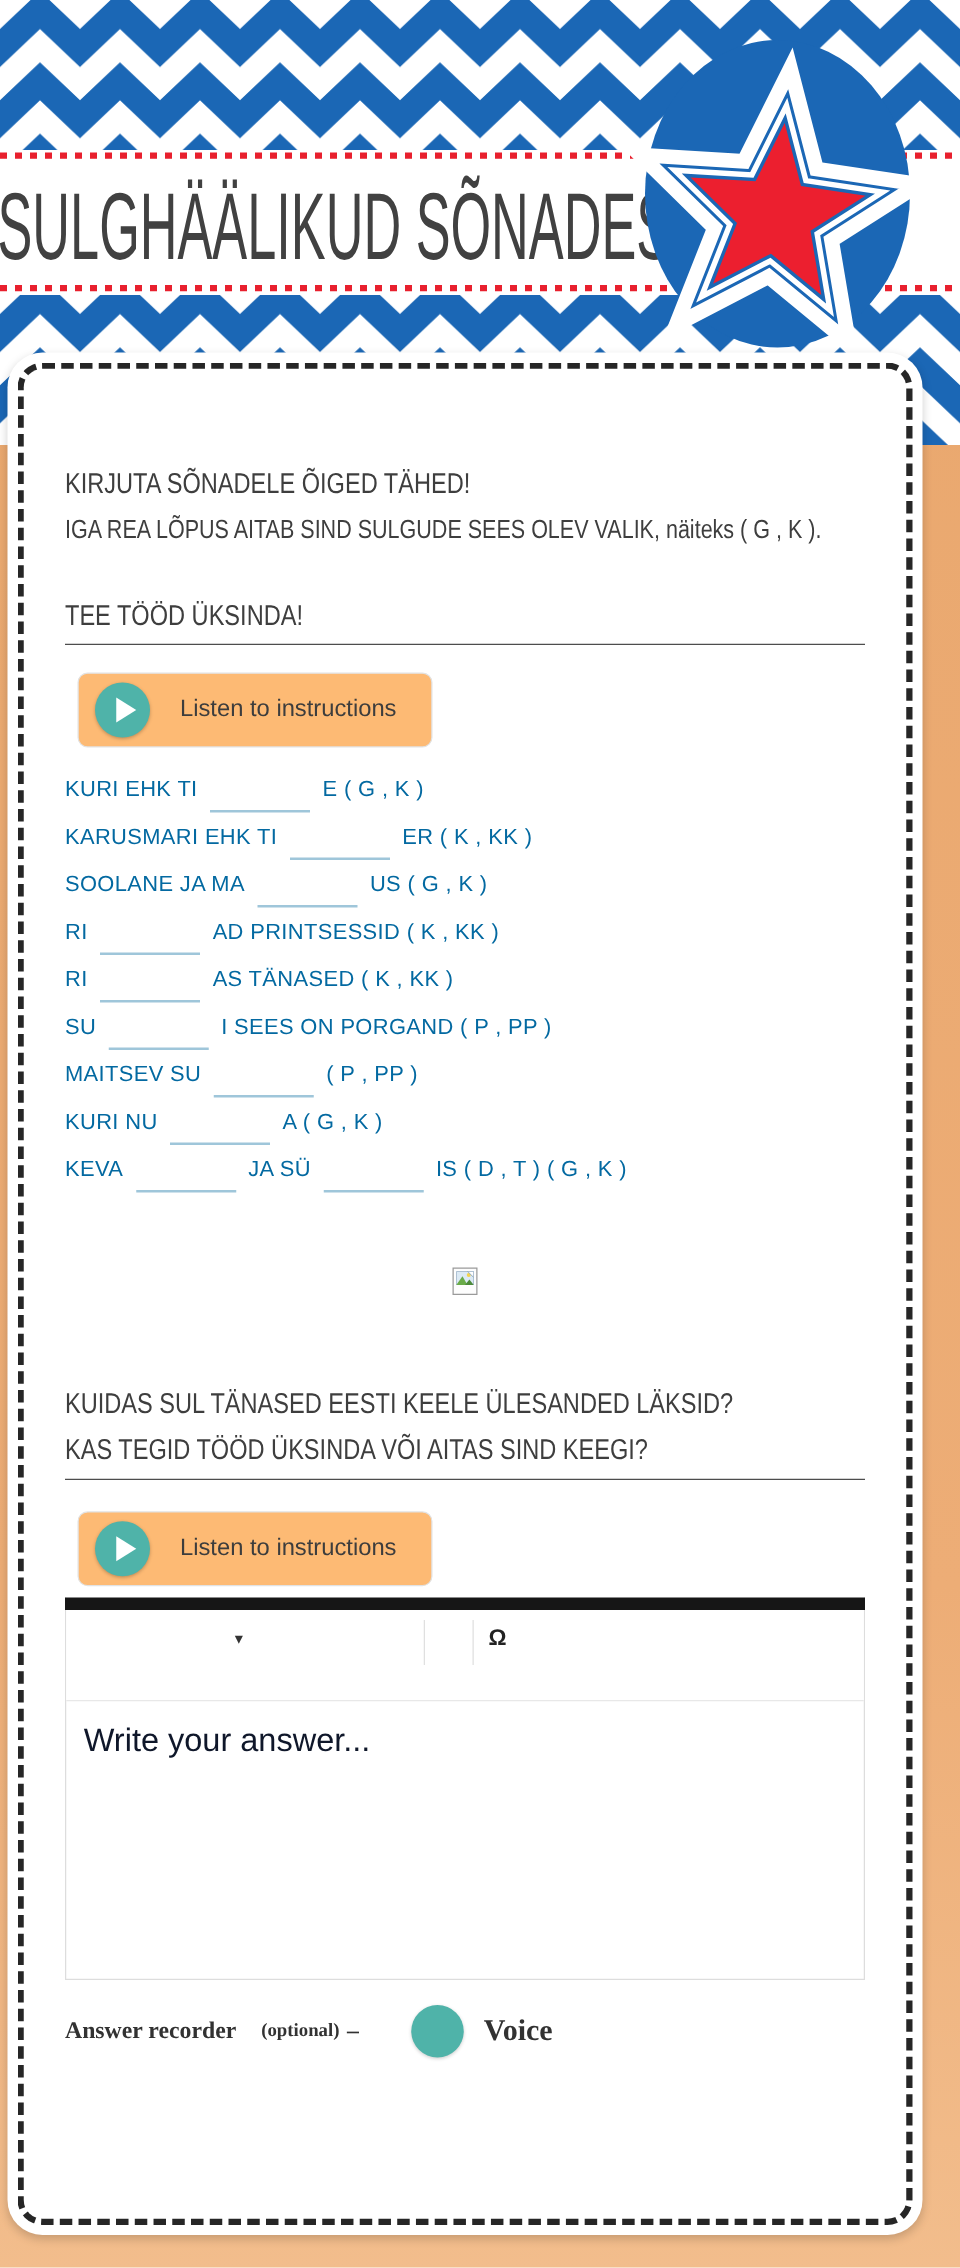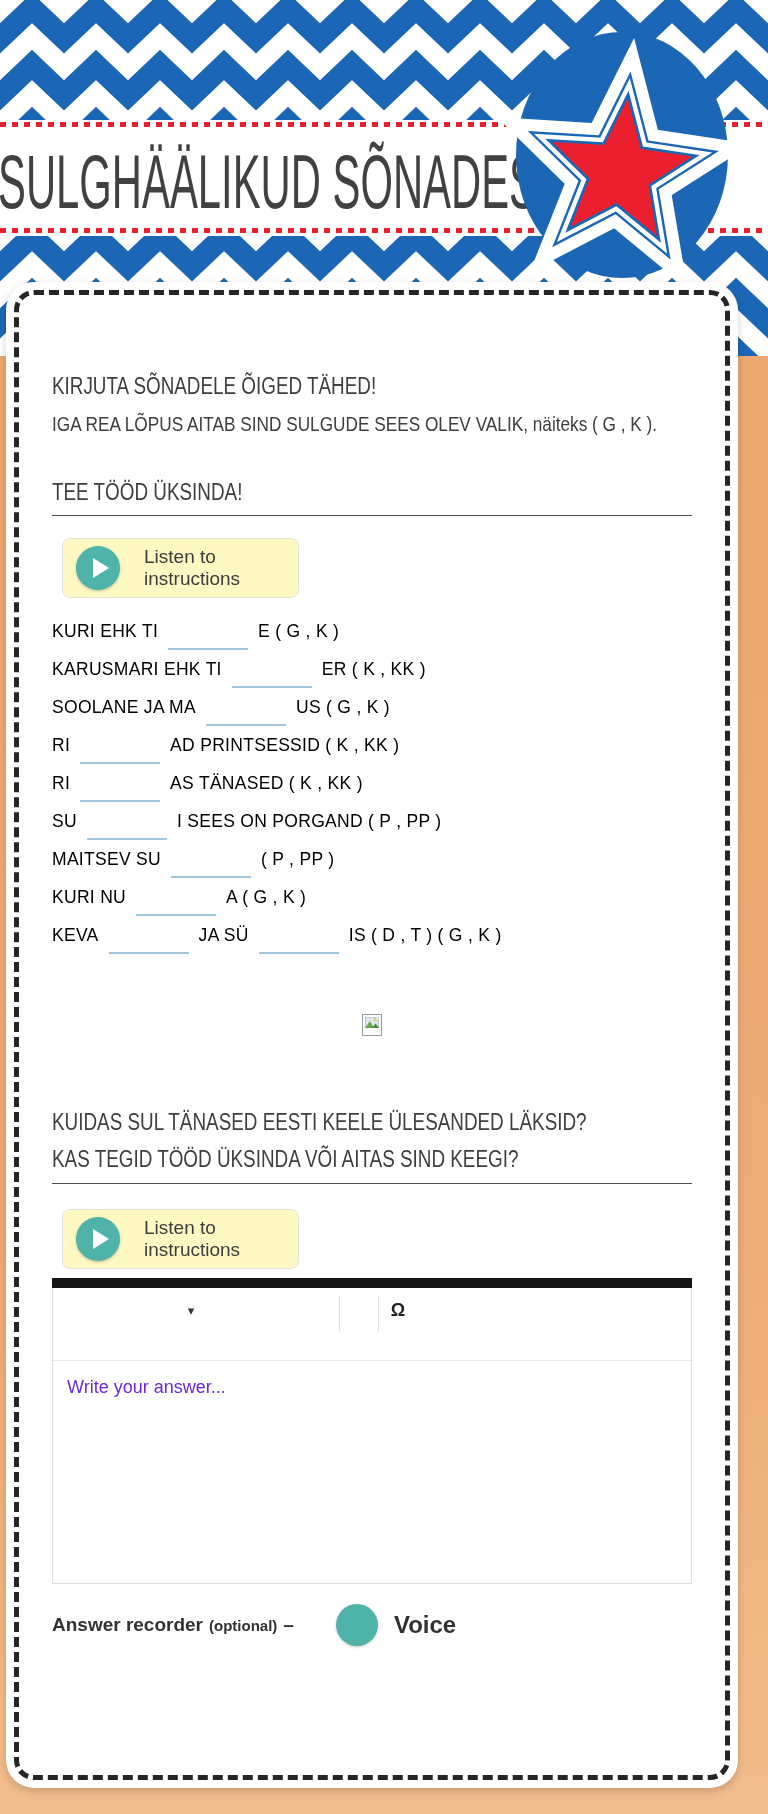--- a/index.html
+++ b/index.html
@@ -29,35 +29,35 @@
   }
   .content{position:absolute;left:13px;top:13px;width:706px;padding:0 33px;box-sizing:border-box;}
   .cond{transform:scaleX(0.82);transform-origin:left center;white-space:nowrap;color:#3e3e3e;}
   .p-intro1{margin:77px 0 0 0;font-size:23px;line-height:28px;font-weight:300;}
   .p-intro2{margin:11px 0 0 0;font-size:21px;line-height:26px;font-weight:300;}
   .p-solo{margin:41px 0 0 0;font-size:23px;line-height:28px;font-weight:300;}
   .rule{height:1px;background:#4d4d4d;border:none;margin:9px 0 0 0;}
   .rule2{margin-top:10px;}
   
   .listen-btn{
-    margin:22px 0 0 10px;width:237px;height:60px;background:#fef9c3;
+    margin:22px 0 0 10px;width:284px;height:60px;background:#fdba74;
     border:1px solid #e2e2e2;border-radius:8px;display:flex;align-items:center;
     box-sizing:border-box;padding-left:13px;cursor:pointer;
   }
   .listen-btn.second{margin-top:25px;}
   .play-circle{width:44px;height:44px;border-radius:50%;background:#4fb3a9;
     display:flex;align-items:center;justify-content:center;flex:0 0 auto;
     box-shadow:0 1px 3px rgba(0,0,0,.25);}
   .play-tri{width:0;height:0;border-left:16px solid #fff;border-top:10px solid transparent;
     border-bottom:10px solid transparent;margin-left:5px;}
   .listen-label{margin-left:24px;font-size:19px;font-weight:500;color:#3d3d3d;}
   
   .ex-list{margin-top:14px;}
   .ex-row{height:38px;display:flex;align-items:center;}
-  .ex-text{font-size:17.5px;letter-spacing:.3px;color:#000000;white-space:pre;}
+  .ex-text{font-size:17.5px;letter-spacing:.3px;color:#0369a1;white-space:pre;}
   .blank{display:inline-block;width:80px;height:24px;border-bottom:2px solid #9fc6da;
     margin:0 10px;transform:translateY(6px);cursor:text;}
   
   .img-wrap{margin-top:60px;height:24px;display:flex;justify-content:center;}
   .broken-img{width:20px;height:22px;border:1px solid #9a9a9a;background:#fdfdfd;
     box-sizing:border-box;display:flex;align-items:flex-start;justify-content:flex-start;padding:2px;}
   
   .p-reflect1{margin:70px 0 0 0;font-size:23px;line-height:28px;font-weight:300;}
   .p-reflect2{margin:9px 0 0 0;font-size:23px;line-height:28px;font-weight:300;}
   
@@ -65,25 +65,25 @@
     border-bottom:1px solid #ddd;background:#fff;}
   .editor-topbar{height:10px;background:#161616;margin:0 -1px;}
   .toolbar{position:relative;height:72px;border-bottom:1px solid #e8e8e8;background:#fff;}
   .tb-dd{position:absolute;left:120px;top:8px;width:36px;height:28px;border:none;background:none;
     color:#333;font-size:13px;cursor:pointer;}
   .tb-sep{position:absolute;top:8px;width:1px;height:36px;background:#e0e0e0;}
   .tb-sep.s1{left:286px;} .tb-sep.s2{left:325px;}
   .tb-omega{position:absolute;left:330px;top:8px;width:30px;height:28px;border:none;background:none;
     font-size:18px;font-weight:bold;color:#222;cursor:text;font-family:"Liberation Sans",sans-serif;}
   .editor-body{height:222px;padding:16px 14px;box-sizing:border-box;cursor:text;}
-  .editor-placeholder{font-size:18px;color:#6d28d9;}
-  
-  .recorder{margin-top:20px;height:42px;display:flex;align-items:center;color:#323232;}
+  .editor-placeholder{font-size:26px;color:#0f172a;}
+  
+  .recorder{margin-top:20px;height:42px;display:flex;align-items:center;color:#323232;font-family:Liberation Serif, serif;}
   .rec-label{font-size:19px;font-weight:700;}
-  .rec-opt{font-size:15px;font-weight:700;margin-left:6px;}
+  .rec-opt{font-size:15px;font-weight:700;margin-left:20px;}
   .rec-dash{font-size:19px;font-weight:700;margin-left:6px;}
   .voice-circle{width:42px;height:42px;border-radius:50%;background:#4fb3a9;margin-left:42px;
     cursor:pointer;box-shadow:0 1px 3px rgba(0,0,0,.2);}
   .voice-label{font-size:24px;font-weight:700;margin-left:16px;}
 </style>
 </head>
 <body>
 
 <div class="header">
   <svg width="768" height="356">

